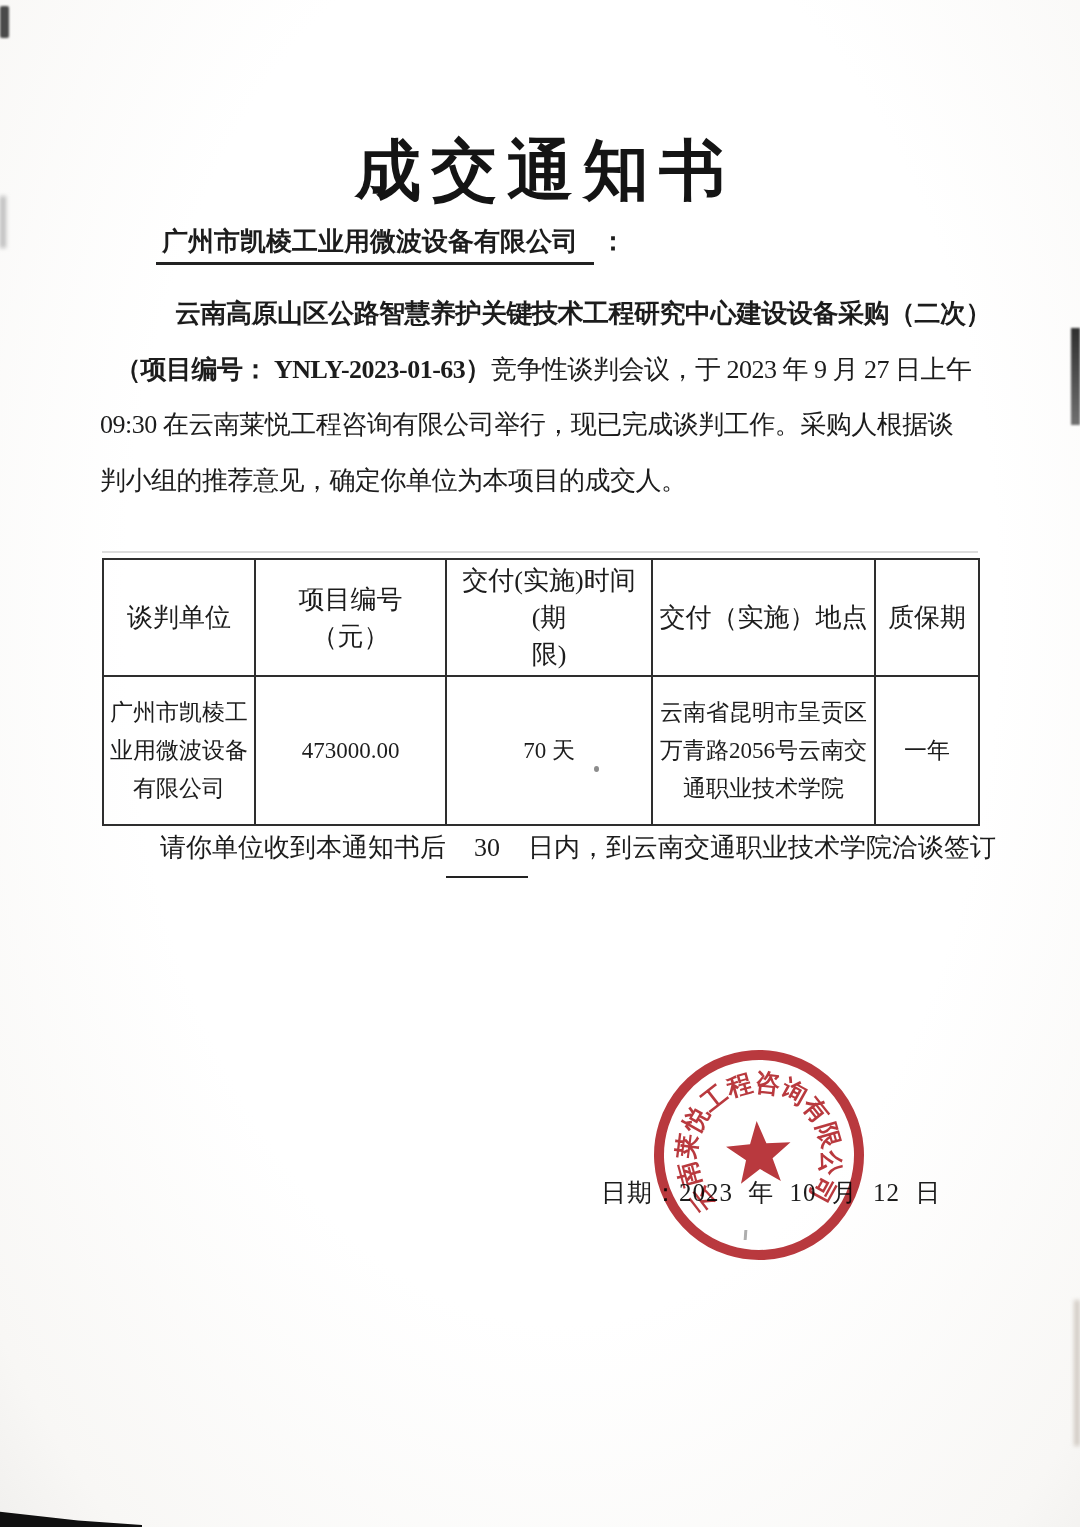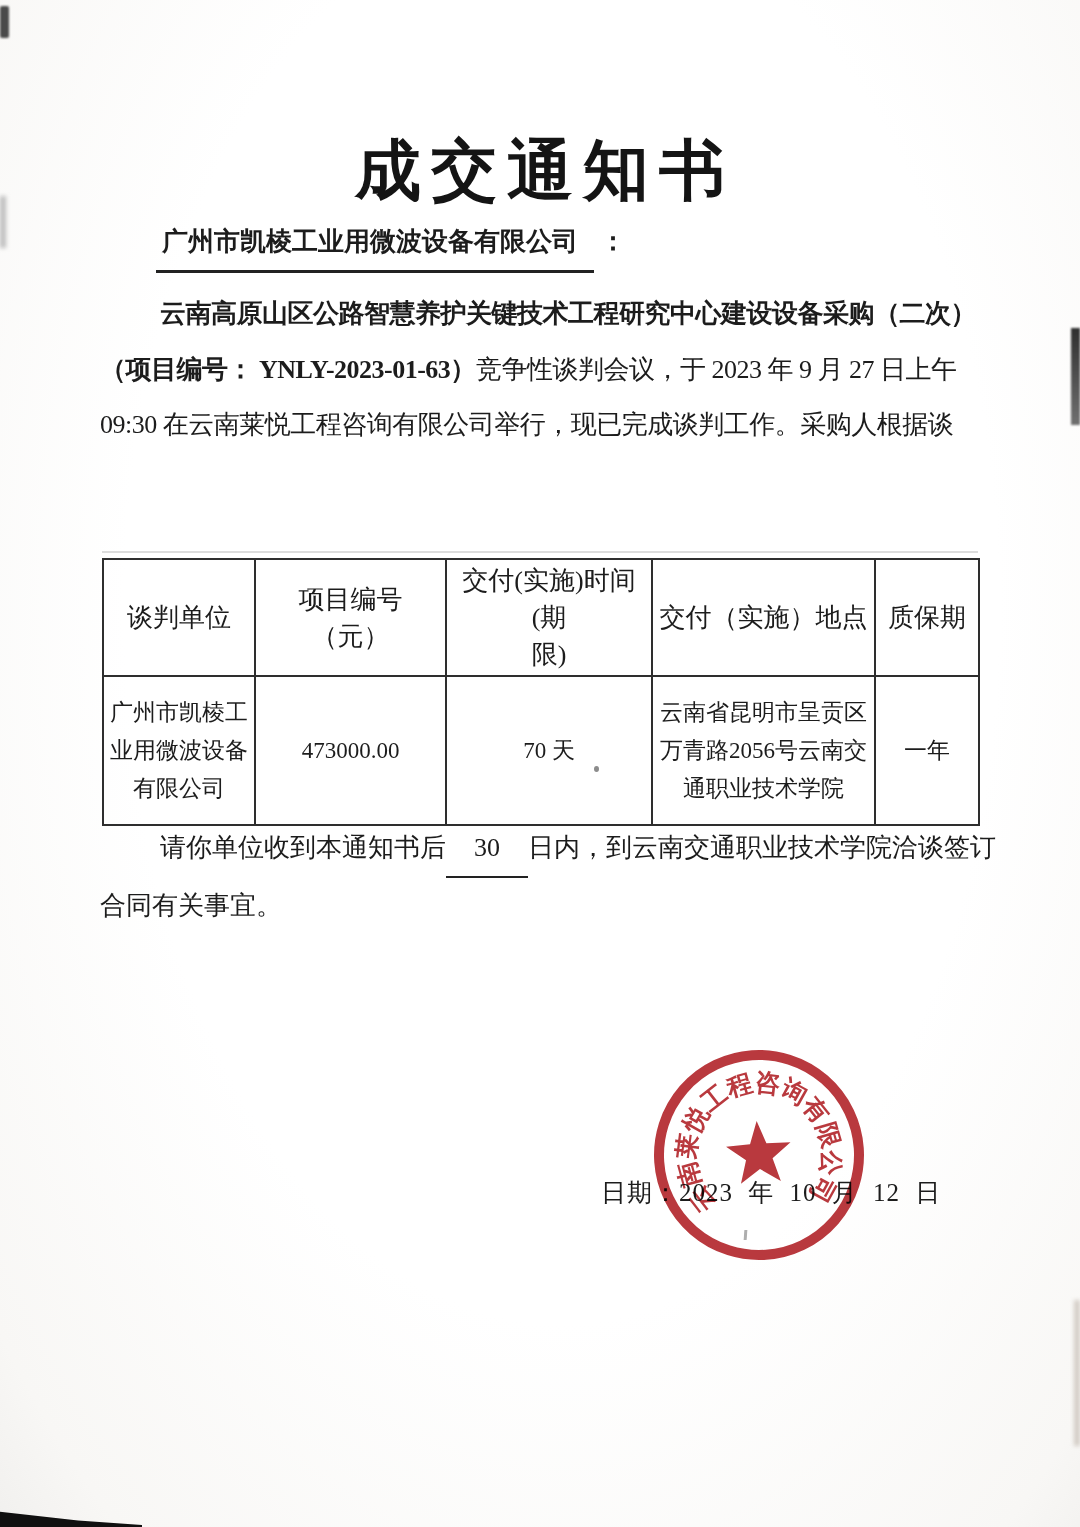--- a/index.html
+++ b/index.html
@@ -12,27 +12,27 @@
     overflow:hidden;
   }
   
   .title{
     position:absolute;top:126px;left:0;width:100%;
     text-align:center;font-size:66px;font-weight:900;
     letter-spacing:10px;text-indent:10px;color:#141414;
   }
   
   .addressee{position:absolute;left:156px;top:224px;font-size:26px;font-weight:bold;}
-  .addressee .name{display:inline-block;border-bottom:3px solid #222;padding:0 16px 11px 6px;}
+  .addressee .name{display:inline-block;border-bottom:3px solid #222;padding:0 16px 3px 6px;}
   .addressee .colon{margin-left:6px;}
   
   .para1{position:absolute;left:100px;top:286px;width:900px;font-size:26px;line-height:55.5px;letter-spacing:-0.5px;}
   .p-line{white-space:nowrap;}
   .indent2{padding-left:60px;}
-  .bold{font-weight:bold;}
+  .bold{font-weight:bold;margin-left:15px;}
   
   table.award{
     position:absolute;left:102px;top:558px;width:876px;
     border-collapse:collapse;table-layout:fixed;
   }
   table.award th,table.award td{
     border:2px solid #2e2e2e;text-align:center;vertical-align:middle;
     white-space:pre-line;font-weight:normal;padding:2px 4px;
   }
   table.award thead tr{height:81px;}
@@ -74,20 +74,21 @@
   <div class="title">成交通知书</div>
 
   <div class="addressee">
     <span class="name">广州市凯棱工业用微波设备有限公司</span><span class="colon">：</span>
   </div>
 
   <div class="para1">
     <div class="p-line indent2 bold">云南高原山区公路智慧养护关键技术工程研究中心建设设备采购（二次）</div>
     <div class="p-line"><span class="bold">（项目编号： YNLY-2023-01-63）</span><span>竞争性谈判会议，于 2023 年 9 月 27 日上午</span></div>
     <div class="p-line">09:30 在云南莱悦工程咨询有限公司举行，现已完成谈判工作。采购人根据谈</div>
+    <div class="p-line">判小组的推荐意见，确定你单位为本项目的成交人。</div>
   </div>
 
   <div class="ghost-line"></div>
 
   <table class="award">
     <colgroup>
       <col style="width:152px">
         <col style="width:191px">
         <col style="width:206px">
         <col style="width:223px">
@@ -114,21 +115,20 @@
         <td>云南省昆明市呈贡区
 万青路2056号云南交
 通职业技术学院</td>
         <td>一年</td>
       </tr>
     </tbody>
   </table>
 
   <div class="para2">
     <div class="p-line indent2"><span>请你单位收到本通知书后</span><span class="blank-days">30</span><span>日内，到云南交通职业技术学院洽谈签订</span></div>
-    <div class="p-line">合同有关事宜。</div>
   </div>
 
   <div class="dateline">日期：2023 年 10 月 12 日</div>
 
   <svg class="seal" viewBox="0 0 226 226">
     <defs>
       <path id="sealArc" d="M 67.7 158.3 A 64 64 0 1 1 158.3 158.3" fill="none"></path>
     </defs>
     <circle cx="113" cy="113" r="100" fill="none" stroke="#b3282d" stroke-width="10"></circle>
     <polygon fill="#b3282d" points="113,79 121.2,101.7 145.3,102.5 126.3,117.3 133,140.5 113,127 93,140.5 99.7,117.3 80.7,102.5 104.8,101.7"></polygon>

